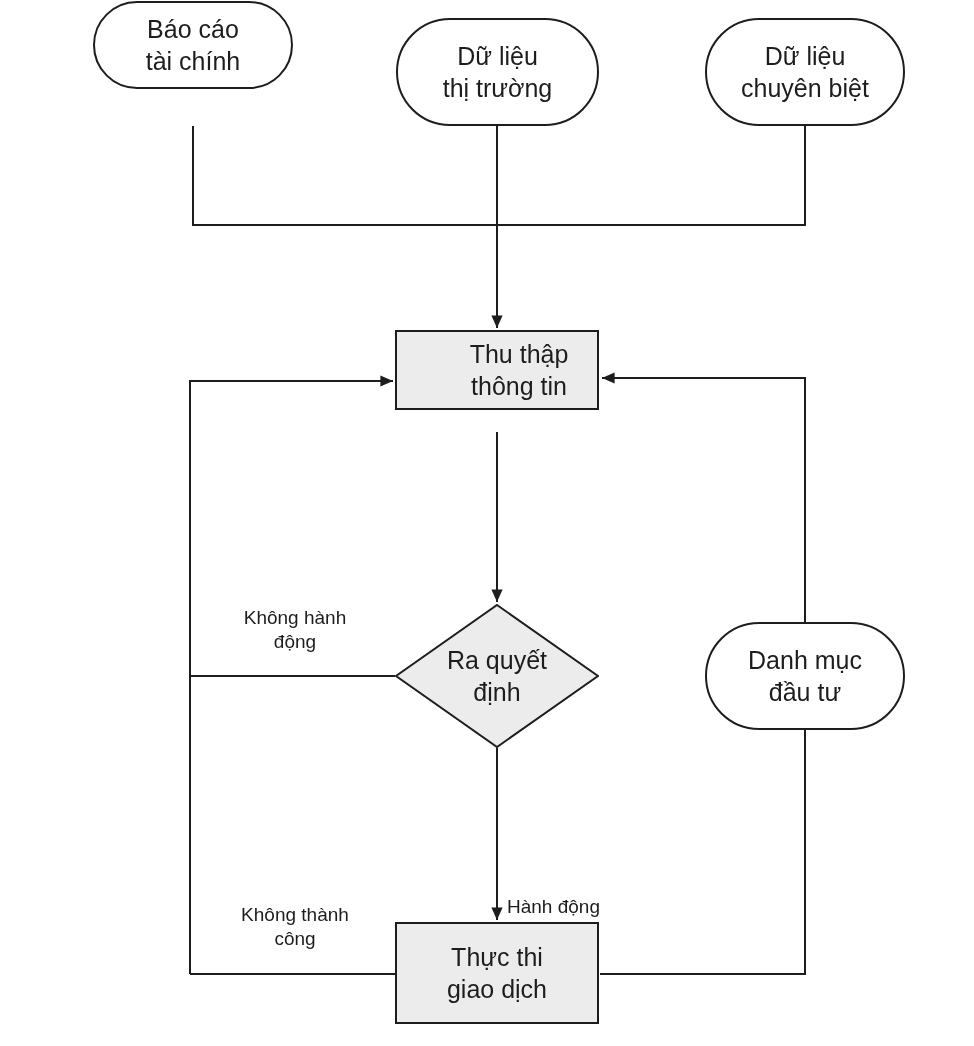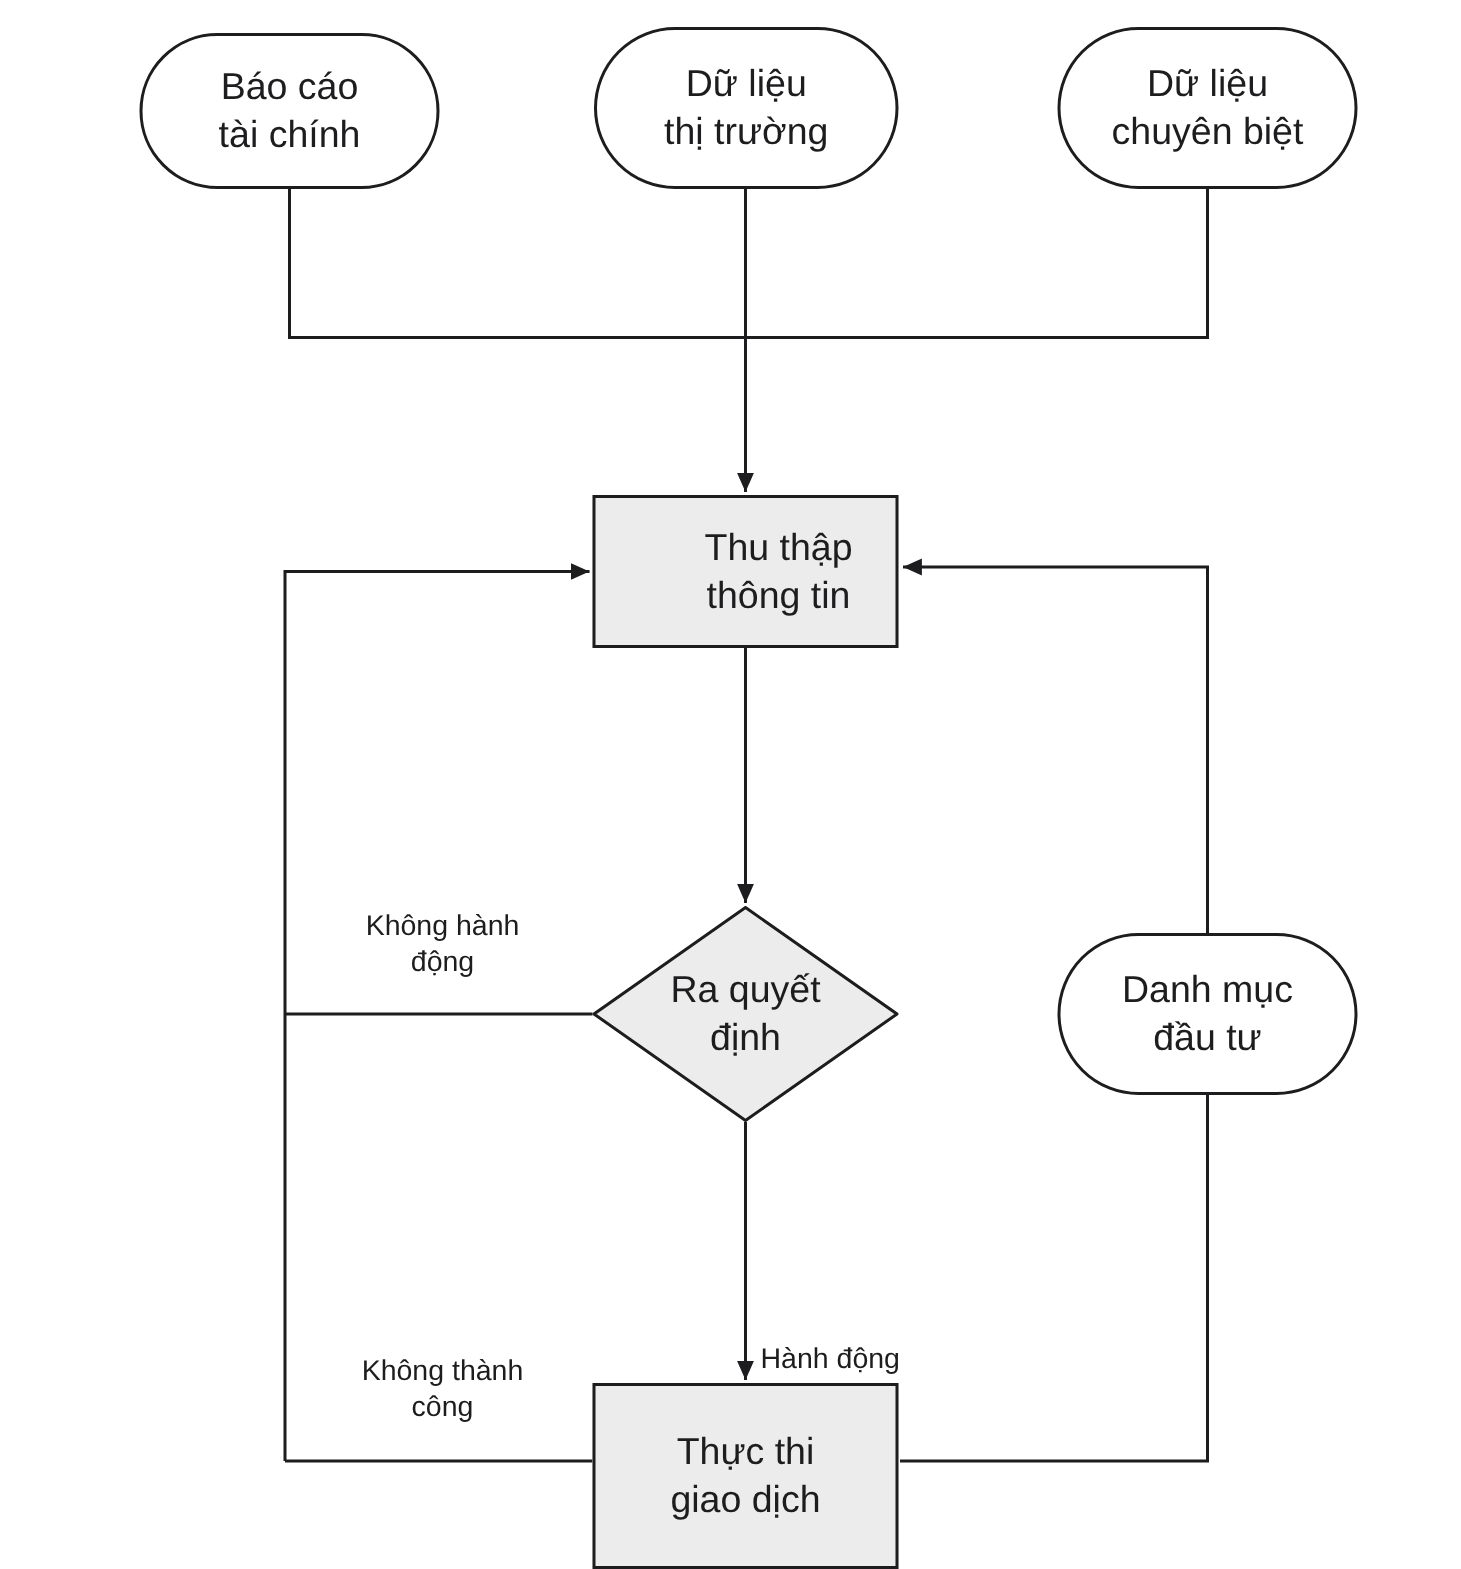--- a/index.html
+++ b/index.html
@@ -81,54 +81,54 @@
 
     <path d="M497,432 V602" fill="none" stroke="#1d1d1f" stroke-width="2" marker-end="url(#arrow)"></path>
 
     <path d="M497,748 V920" fill="none" stroke="#1d1d1f" stroke-width="2" marker-end="url(#arrow)"></path>
 
     <path d="M395,676 H190 M395,974 H190 M190,974 V381 H393" fill="none" stroke="#1d1d1f" stroke-width="2" marker-end="url(#arrow)"></path>
 
     <path d="M600,974 H805 V730 M805,622 V378 H602" fill="none" stroke="#1d1d1f" stroke-width="2" marker-end="url(#arrow)"></path>
   </svg>
 
-  <div class="node stadium" style="left:93px; top:22px; width:200px; height:104px;">
+  <div class="node stadium" style="left:93px; top:1px; width:200px; height:88px;">
     <div class="node-label">Báo cáo
 tài chính</div>
   </div>
 
   <div class="node stadium" style="left:396px; top:18px; width:203px; height:108px;">
     <div class="node-label">Dữ liệu
 thị trường</div>
   </div>
 
   <div class="node stadium" style="left:705px; top:18px; width:200px; height:108px;">
     <div class="node-label">Dữ liệu
 chuyên biệt</div>
   </div>
 
-  <div class="node process" style="left:395px; top:330px; width:204px; height:102px;padding-left:44px;">
+  <div class="node process" style="left:395px; top:330px; width:204px; height:80px;padding-left:44px;">
     <div class="node-label">Thu thập
 thông tin</div>
   </div>
 
   <div class="node stadium" style="left:705px; top:622px; width:200px; height:108px;">
     <div class="node-label">Danh mục
 đầu tư</div>
   </div>
 
   <div class="node decision-wrap" style="left:395px; top:604px; width:204px; height:144px;">
     <svg class="decision-svg" viewBox="0 0 204 144" xmlns="http://www.w3.org/2000/svg">
       <polygon points="102,1 203,72 102,143 1,72" fill="#ececec" stroke="#1d1d1f" stroke-width="2"></polygon>
     </svg>
     <div class="node-label">Ra quyết
 định</div>
   </div>
 
-  <div class="node process" style="left:395px; top:922px; width:204px; height:124px;">
+  <div class="node process" style="left:395px; top:922px; width:204px; height:102px;">
     <div class="node-label">Thực thi
 giao dịch</div>
   </div>
 
   <div class="edge-label centered" style="left:197px; top:606px; width:196px;">Không hành
 động</div>
 
   <div class="edge-label" style="left:507px; top:863px;margin-top:32px;">Hành động</div>
 
   <div class="edge-label centered" style="left:197px; top:903px; width:196px;">Không thành

